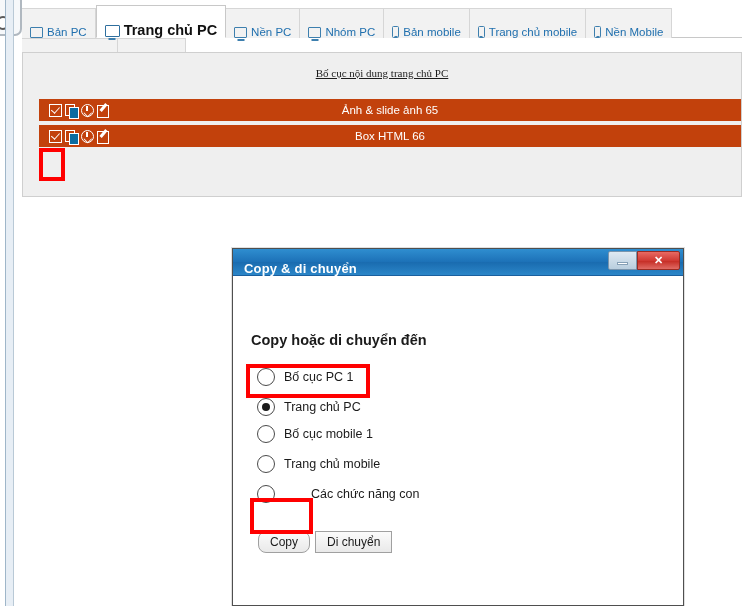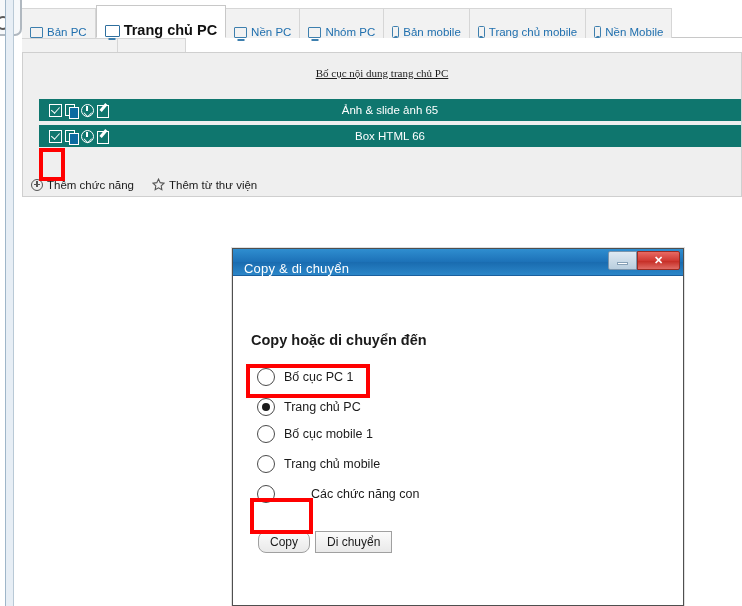--- a/index.html
+++ b/index.html
@@ -128,21 +128,21 @@
     position: absolute; left: 0; right: 0; top: 0; height: 40px;
     line-height: 40px;
     text-align: center;
     font-family: "Liberation Serif", serif;
     font-size: 11px;
     color: #1b1b1b;
     text-decoration: underline;
   }
   .row {
     position: absolute; left: 16px; right: 0; height: 22px;
-    background: #0f766e;
+    background: #c2410c;
     color: #ffffff;
   }
   .row .row-icons {
     position: absolute; left: 10px; top: 0; height: 22px;
     display: flex; align-items: center; gap: 3px;
   }
   .row .row-label {
     position: absolute; left: 0; right: 0; top: 0; height: 22px;
     line-height: 22px; text-align: center;
     font-size: 11.5px;
@@ -235,21 +235,21 @@
     position: relative;
     height: 27px;
     background: linear-gradient(#2f8ed0 0%, #1d72b8 48%, #1a6cb0 52%, #2b86c8 100%);
     border-bottom: 1px solid #1a5f9e;
     display: flex; align-items: center;
   }
   #dialog-title {
     margin-left: 11px;
     color: #ffffff;
     font-size: 13px;
-    font-weight: normal;
+    font-weight: bold;
     letter-spacing: 0.2px;
     margin-top: 12px;
   }
   .win-btns {
     position: absolute; right: 3px; top: 2px;
     display: flex; gap: 0;
   }
   .win-btn {
     width: 29px; height: 19px;
     border: 1px solid #7a95ad;
@@ -388,34 +388,20 @@
     <div class="row-icons">
       <span class="ri ri-check"></span>
       <span class="ri ri-copy"></span>
       <span class="ri ri-cloud"></span>
       <span class="ri ri-edit"></span>
     </div>
     <div class="row-label">Box HTML 66</div>
   </div>
 
 
-  <div id="panel-actions">
-    <div class="act">
-      <span class="ico-plus"></span>
-      <span>Thêm chức năng</span>
-    </div>
-    <div class="act">
-      <span class="ico-star">
-        <svg width="13" height="13" viewBox="0 0 24 24" fill="none" stroke="#555" stroke-width="2">
-          <polygon points="12,2 15.1,8.6 22,9.6 17,14.6 18.2,21.5 12,18.2 5.8,21.5 7,14.6 2,9.6 8.9,8.6"></polygon>
-        </svg>
-      </span>
-      <span>Thêm từ thư viện</span>
-    </div>
-  </div>
 </div>
 
 <div id="dialog">
 
   <div id="dialog-titlebar">
     <span id="dialog-title">Copy &amp; di chuyển</span>
     <div class="win-btns">
       <div class="win-btn min">
         <span class="bar"></span>
       </div>

